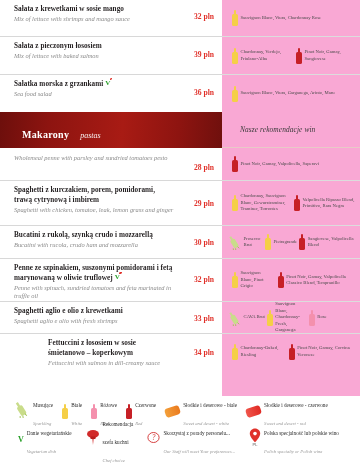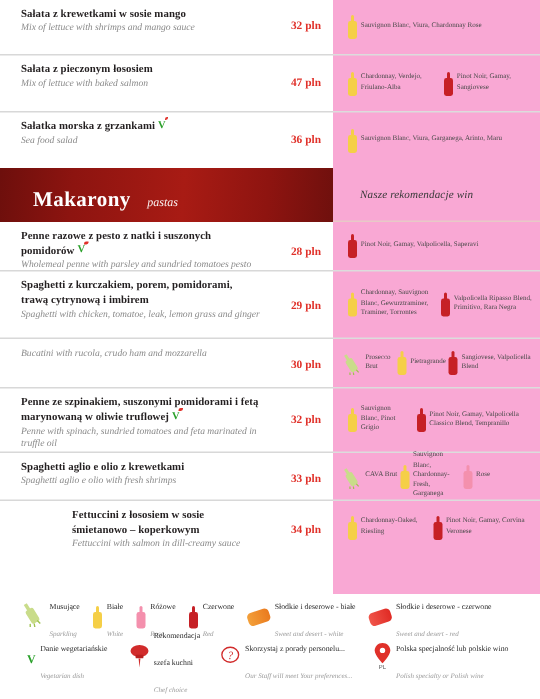--- a/index.html
+++ b/index.html
@@ -37,21 +37,21 @@
     content:"";position:absolute;right:-2px;top:-1px;width:2.4px;height:2.4px;
     background:#e0312a;border-radius:60% 0 60% 0;
   }
 
   
   .banner{
     position:relative;height:36px;
     background:linear-gradient(95deg,#6d0f0c 0%,#8d1410 22%,#a81b14 55%,#8e1410 80%,#6f100d 100%);
   }
   .banner-inner{position:absolute;left:22px;top:12px;color:#fff;}
-  .banner-title{font-size:14px;font-weight:bold;letter-spacing:.3px;display:inline;}
+  .banner-title{font-size:10px;font-weight:bold;letter-spacing:.3px;display:inline;}
   .banner-sub{font-size:8px;font-style:italic;margin-left:7px;display:inline;opacity:.93;}
 
   
   .wine-head{
     height:36px;display:flex;align-items:center;padding-left:18px;
     box-sizing:border-box;border-bottom:1px solid #e8c9c7;
   }
   .wine-head-label{font-size:7.4px;font-style:italic;color:#3a3a3a;letter-spacing:.1px;}
   .wine-row{
     box-sizing:border-box;display:flex;align-items:center;gap:4px;
@@ -91,48 +91,48 @@
 
     <div>
       <div class="row" style="height:36px;">
         <div class="dish-name"><span>Sałata z krewetkami w sosie mango</span></div>
         <div class="dish-desc">Mix of lettuce with shrimps and mango sauce</div>
         <div class="price" style="top:12px;">32 pln</div>
       </div>
       <div class="row" style="height:38px;">
         <div class="dish-name"><span>Sałata z pieczonym łososiem</span></div>
         <div class="dish-desc">Mix of lettuce with baked salmon</div>
-        <div class="price" style="top:13px;">47 pln</div>
+        <div class="price" style="top:13px;">39 pln</div>
       </div>
       <div class="row" style="height:38px;">
         <div class="dish-name"><span>Sałatka morska z grzankami</span><span class="veg">V</span></div>
         <div class="dish-desc">Sea food salad</div>
         <div class="price" style="top:13px;">36 pln</div>
       </div>
     </div>
 
     <div class="banner">
       <div class="banner-inner">
         <span class="banner-title">Makarony</span>
         <span class="banner-sub">pastas</span>
       </div>
     </div>
 
     <div>
       <div class="row" style="height:32px;border-top:none;">
-        <div class="dish-name"><span>Penne razowe z pesto z natki i suszonych pomidorów</span><span class="veg">V</span></div>
         <div class="dish-desc">Wholemeal penne with parsley and sundried tomatoes pesto</div>
         <div class="price" style="top:15px;">28 pln</div>
       </div>
       <div class="row" style="height:45px;">
         <div class="dish-name">Spaghetti z kurczakiem, porem, pomidorami, trawą cytrynową i imbirem</div>
         <div class="dish-desc">Spaghetti with chicken, tomatoe, leak, lemon grass and ginger</div>
         <div class="price" style="top:18px;">29 pln</div>
       </div>
       <div class="row" style="height:33px;">
+        <div class="dish-name">Bucatini z rukolą, szynką crudo i mozzarellą</div>
         <div class="dish-desc">Bucatini with rucola, crudo ham and mozzarella</div>
         <div class="price" style="top:12px;">30 pln</div>
       </div>
       <div class="row" style="height:43px;">
         <div class="dish-name"><span>Penne ze szpinakiem, suszonymi pomidorami i fetą marynowaną w oliwie truflowej</span><span class="veg">V</span></div>
         <div class="dish-desc">Penne with spinach, sundried tomatoes and feta marinated in truffle oil</div>
         <div class="price" style="top:16px;">32 pln</div>
       </div>
       <div class="row" style="height:32px;">
         <div class="dish-name">Spaghetti aglio e olio z krewetkami</div>

